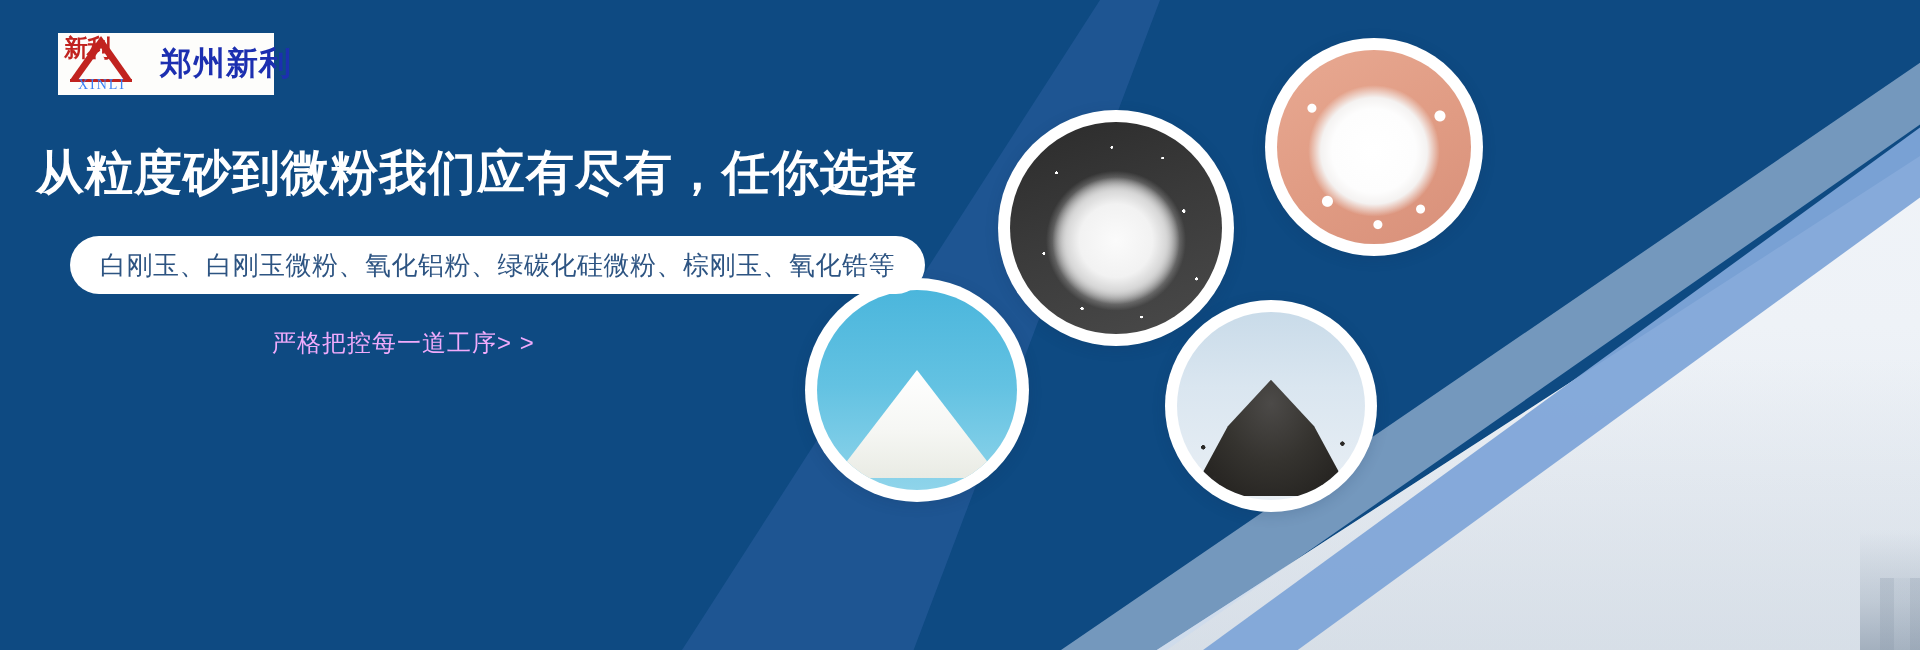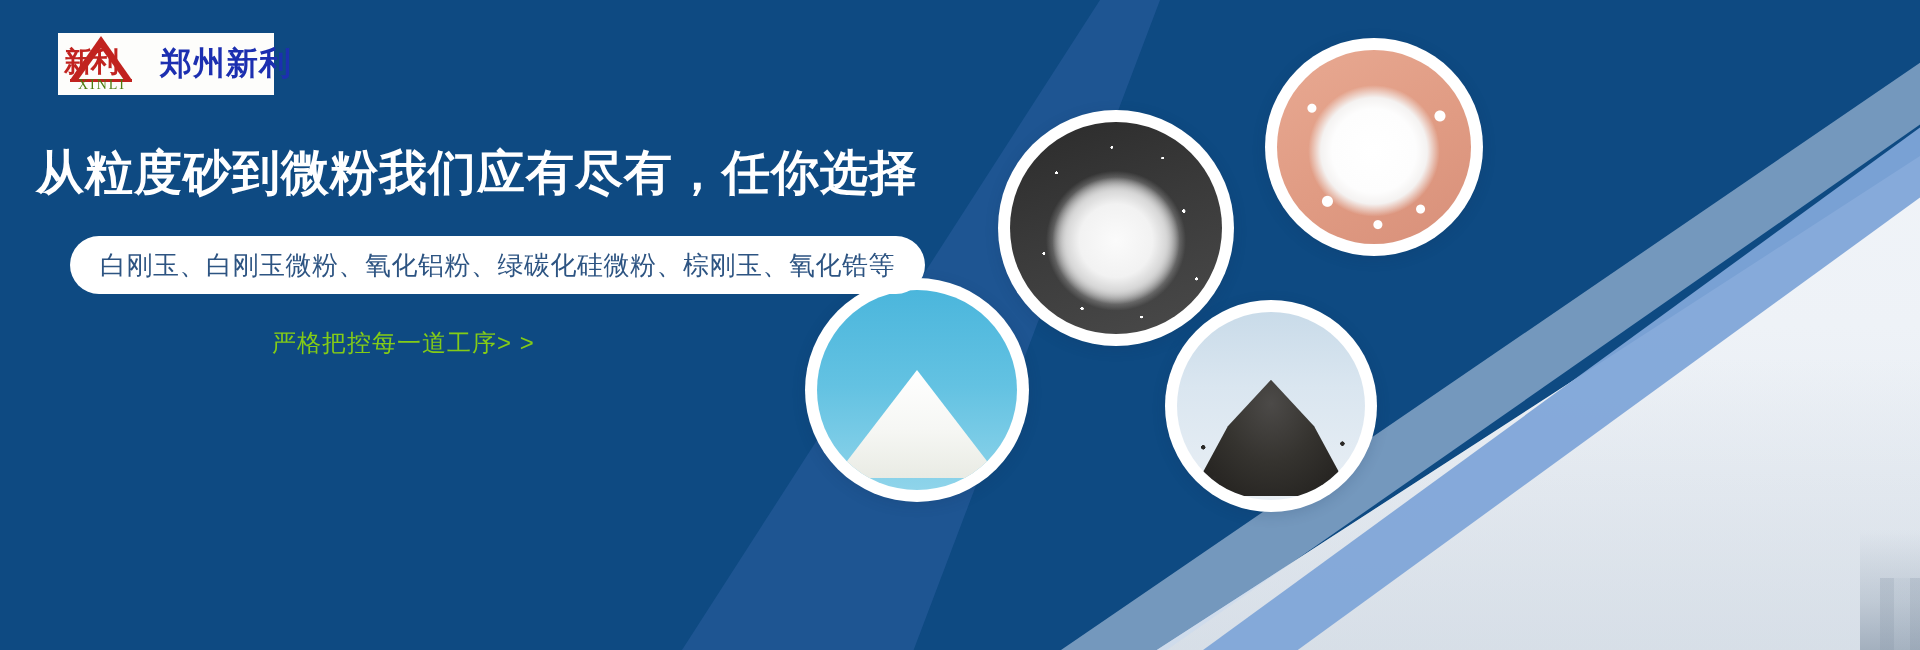--- a/index.html
+++ b/index.html
@@ -106,37 +106,36 @@
     border-bottom: 44px solid #c1231f;
   }
   .logo-mark .tri-in {
     position: absolute; left: 12px; top: 13px;
     width: 0; height: 0;
     border-left: 23px solid transparent;
     border-right: 23px solid transparent;
     border-bottom: 32px solid #fdfdfb;
   }
   .logo-mark .cn {
-    position: absolute; left: -2px; top: 19px;
-    font-size: 28px; line-height: 20px;
+    position: absolute; left: -2px; top: 3px;
+    font-size: 24px; line-height: 20px;
     font-weight: bold;
     color: #c1231f;
     letter-spacing: -1px;
     white-space: nowrap;
-    font-family: Liberation Mono, monospace;
   }
   .logo-mark .base {
     position: absolute; left: 4px; top: 44px;
     width: 62px; height: 3px; background: #c1231f;
   }
   .logo-mark .pinyin {
     position: absolute; left: 2px; top: 42px;
     width: 68px; text-align: center;
     font-family: "Liberation Serif", "DejaVu Serif", serif;
-    font-size: 14px; letter-spacing: 2px; color: #4d7c0f;
+    font-size: 14px; letter-spacing: 2px; color: #3b82f6;
   }
   .logo-text {
     font-size: 32px; font-weight: bold; color: #1c2fb0;
     letter-spacing: 1px; margin-left: 24px;
     white-space: nowrap;
   }
 
   
   .headline {
     position: absolute;
@@ -159,21 +158,21 @@
     z-index: 12;
   }
   .pill-text {
     font-size: 26px; color: #2d5482; letter-spacing: 0.5px;
     white-space: nowrap;
   }
 
   .subline {
     position: absolute;
     left: 272px; top: 327px;
-    font-size: 24px; color: #84cc16;
+    font-size: 24px; color: #f0abfc;
     letter-spacing: 1px;
     white-space: nowrap;
     z-index: 12;
   }
 
   
   .circle {
     position: absolute;
     border-radius: 50%;
     background: #ffffff;

